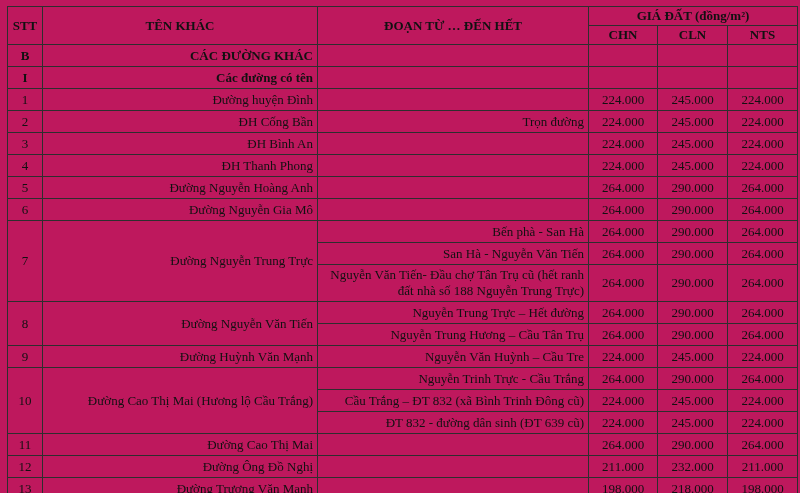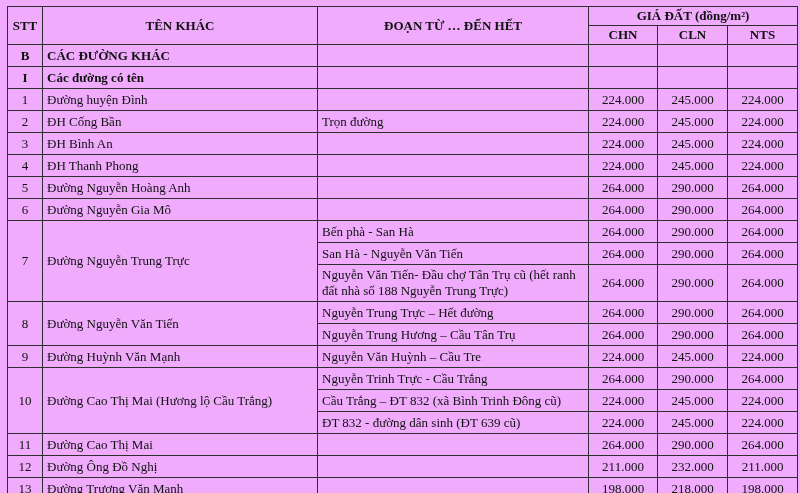--- a/index.html
+++ b/index.html
@@ -6,21 +6,21 @@
     margin: 0;
     padding: 0;
     background: #ffffff;
     font-family: "Liberation Serif", "DejaVu Serif", serif;
     color: #111111;
   }
   .page {
     width: 800px;
     height: 493px;
     overflow: hidden;
-    background: #f0abfc;
+    background: #be185d;
   }
   table.price-table {
     border-collapse: collapse;
     table-layout: fixed;
     width: 790px;
     margin: 6px 0 0 7px;
   }
   .price-table th, .price-table td {
     border: 1px solid #2e2e2e;
     font-size: 13px;
@@ -31,21 +31,21 @@
   }
   .price-table thead th {
     font-weight: bold;
     text-align: center;
     padding: 1px 2px;
   }
   .price-table thead tr.hrow1 th { height: 16px; }
   .price-table thead tr.hrow2 th { height: 15px; }
   .price-table tbody td { height: 17px; }
   .cell-center { text-align: center; }
-  .cell-left   { text-align: left; padding-left: 6px; margin-top: 38px; }
+  .cell-left   { text-align: right; padding-left: 6px; margin-top: 38px; }
   tr.section-row td { font-weight: bold; }
 </style>
 </head>
 <body>
 
 <div class="page">
   <table class="price-table">
     <colgroup>
       <col style="width:35px">
       <col style="width:275px">

